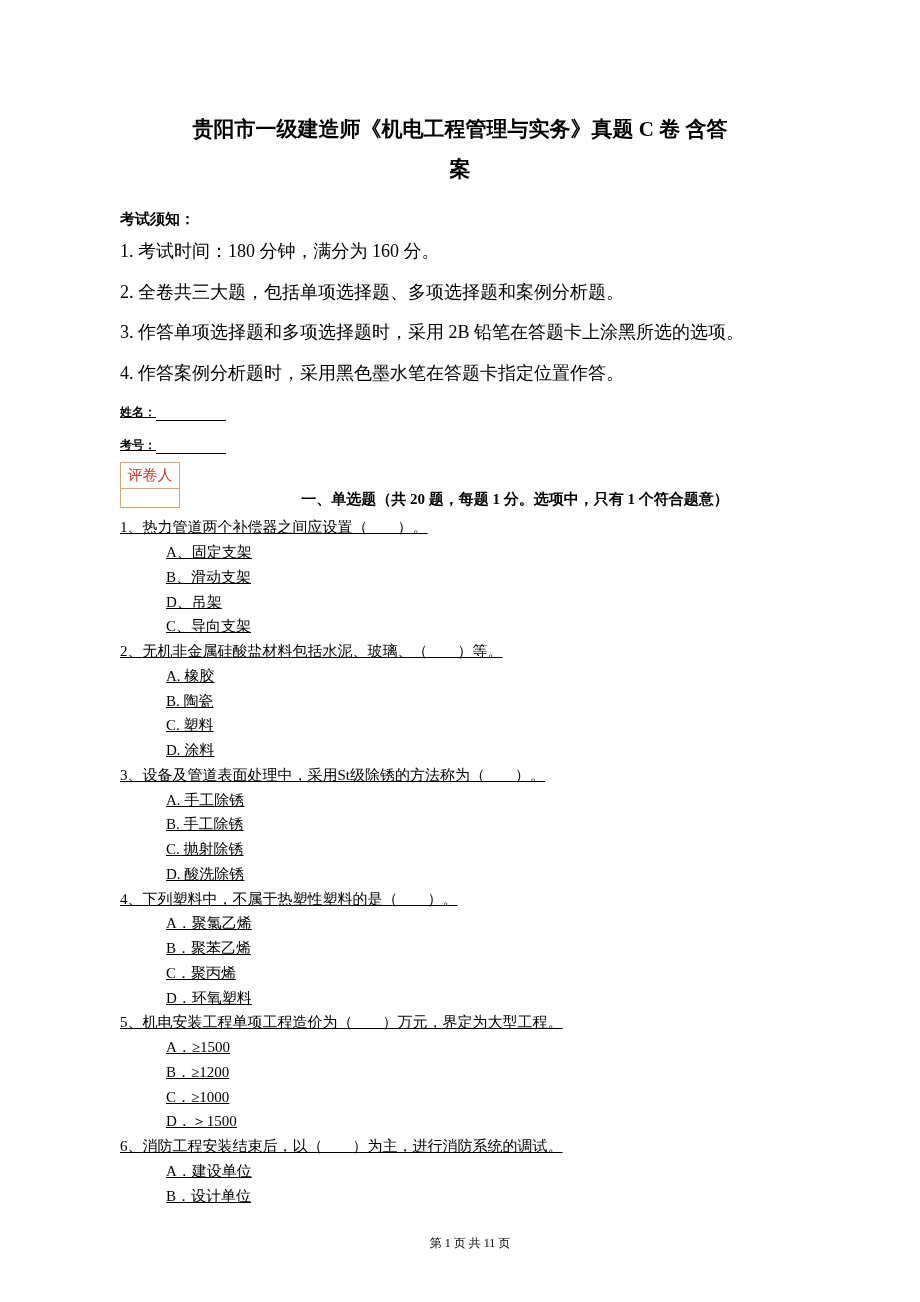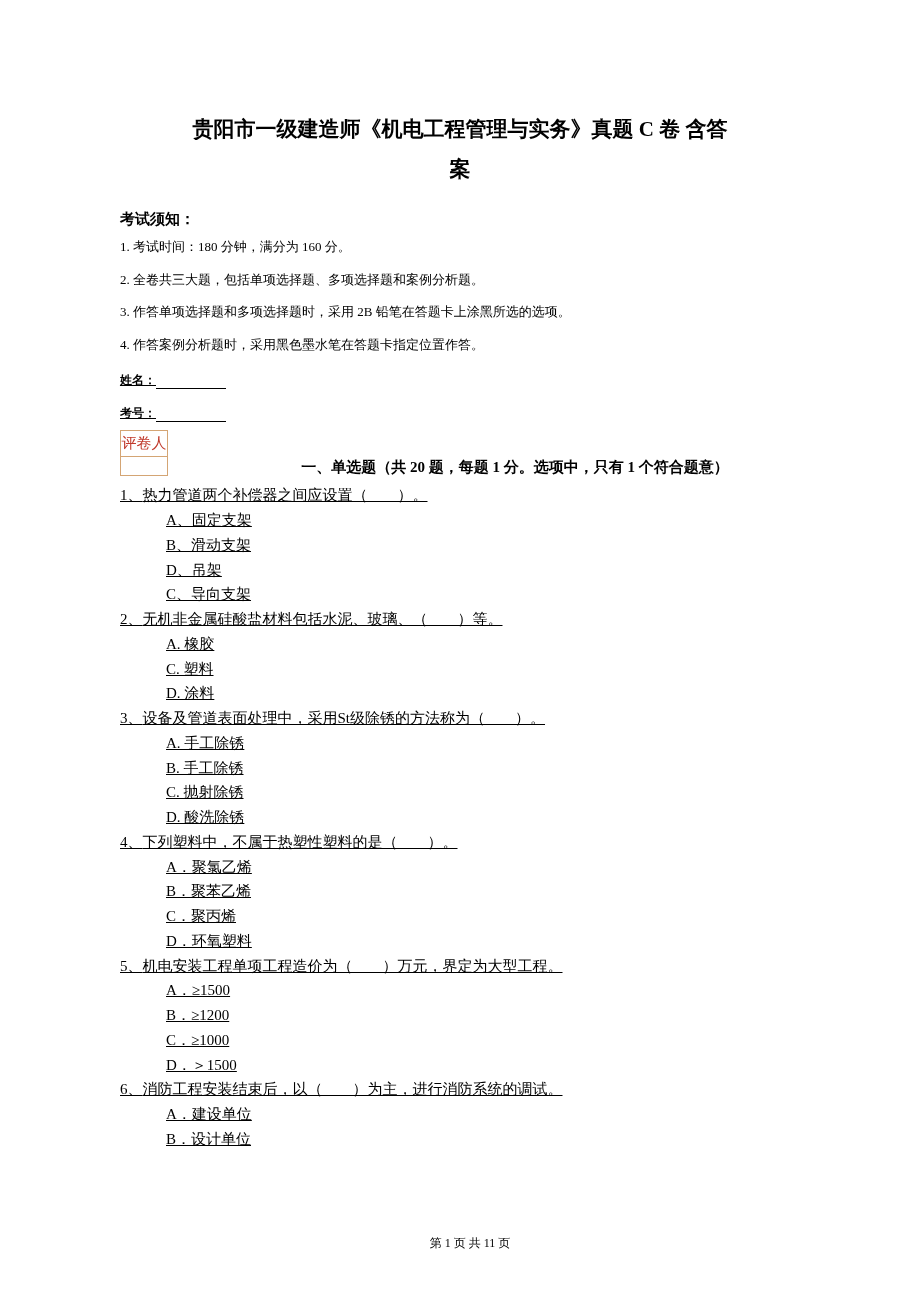--- a/index.html
+++ b/index.html
@@ -21,40 +21,40 @@
       font-size: 21px;
       line-height: 1.9;
       margin-bottom: 20px;
     }
     .notice-heading {
       font-weight: bold;
       font-size: 15px;
       margin-bottom: 8px;
     }
     .notice-item {
-      font-size: 13px;
+      font-size: 18px;
       line-height: 1.6;
       margin-bottom: 12px;
     }
     .field-row {
       font-weight: bold;
       font-size: 12px;
       margin-bottom: 8px;
       margin-top: 16px;
       text-decoration: underline;
     }
     .field-line {
       display: inline-block;
       border-bottom: 1px solid #000;
       width: 70px;
       vertical-align: bottom;
     }
     .grader-box {
       border: 1px solid #d4a574;
-      width: 48px;
+      width: 60px;
       margin-top: 4px;
       margin-bottom: 4px;
     }
     .grader-box-top {
       border-bottom: 1px solid #d4a574;
       color: #c0392b;
       text-align: center;
       font-size: 15px;
       line-height: 1.7;
     }
@@ -122,20 +122,21 @@
   <div class="question-text"><span>1、</span><span>热力管道两个补偿器之间应设置（　　）。</span></div>
   <div class="option">A、固定支架</div>
   <div class="option">B、滑动支架</div>
   <div class="option">D、吊架</div>
   <div class="option">C、导向支架</div>
 </div>
 
 <div class="question">
   <div class="question-text"><span>2、</span><span>无机非金属硅酸盐材料包括水泥、玻璃、（　　）等。</span></div>
   <div class="option">A. 橡胶</div>
+  <div class="option">B. 陶瓷</div>
   <div class="option">C. 塑料</div>
   <div class="option">D. 涂料</div>
 </div>
 
 <div class="question">
   <div class="question-text"><span>3、</span><span>设备及管道表面处理中，采用St级除锈的方法称为（　　）。</span></div>
   <div class="option">A. 手工除锈</div>
   <div class="option">B. 手工除锈</div>
   <div class="option">C. 抛射除锈</div>
   <div class="option">D. 酸洗除锈</div>

